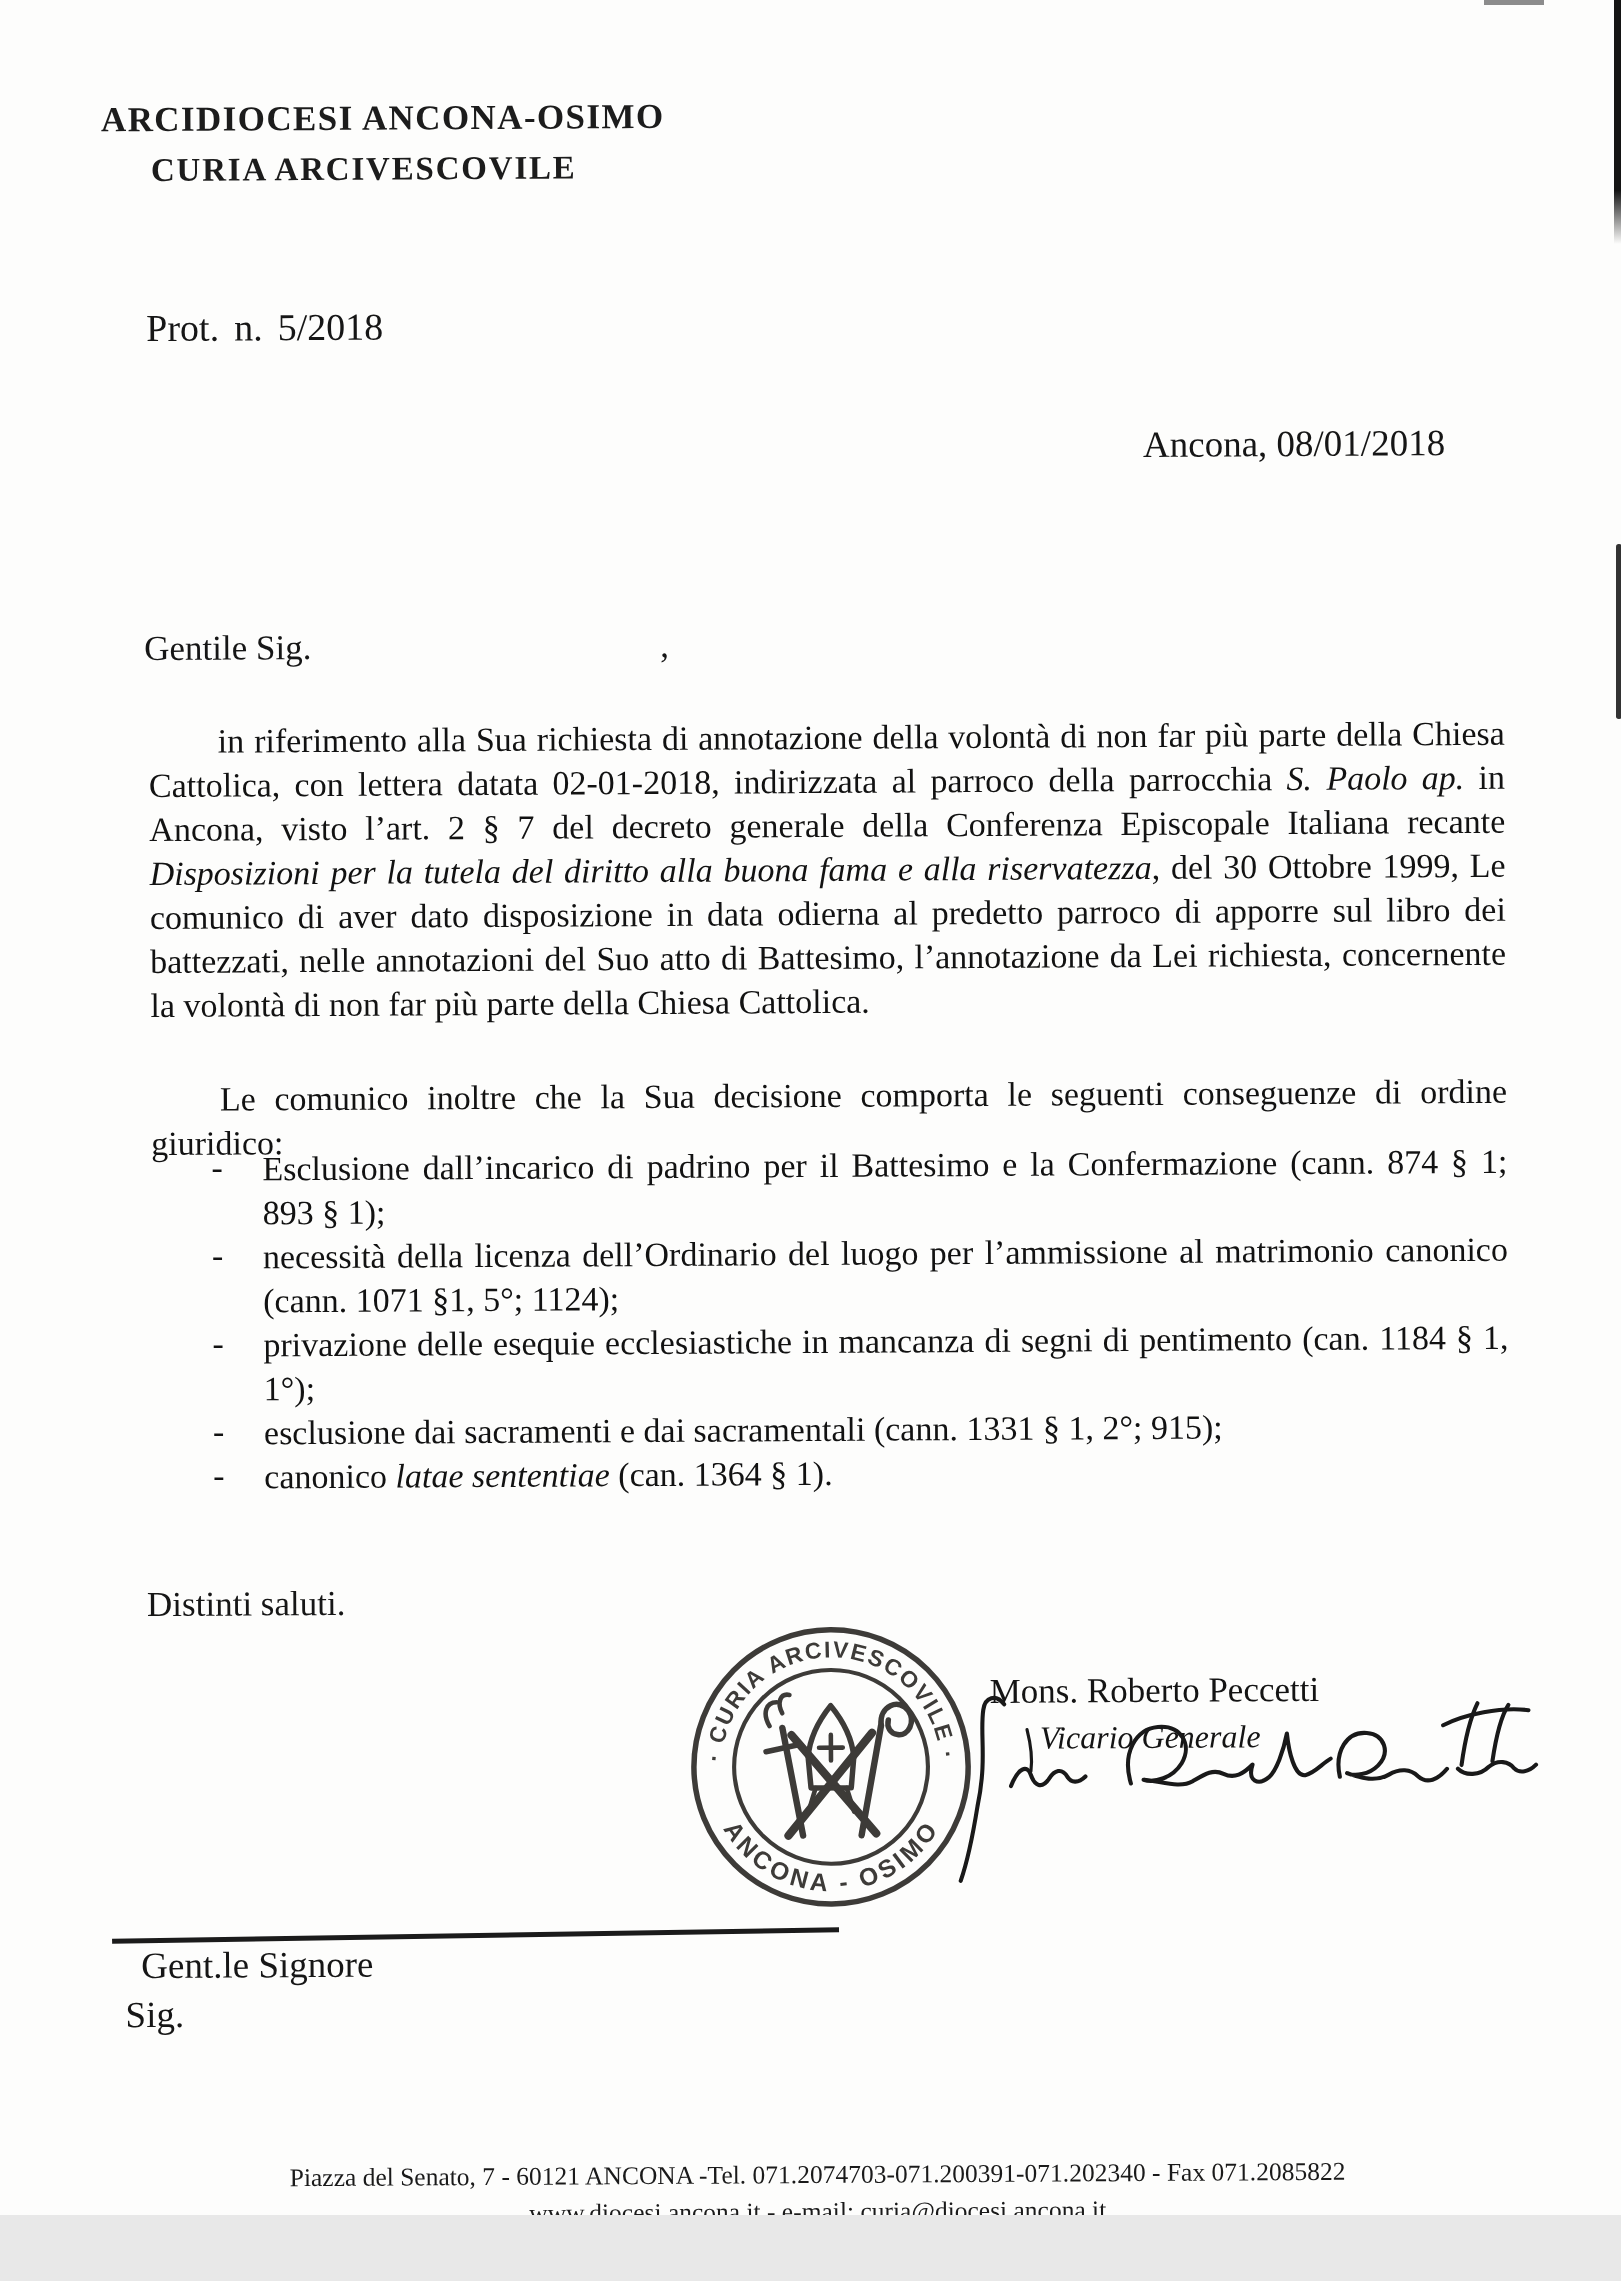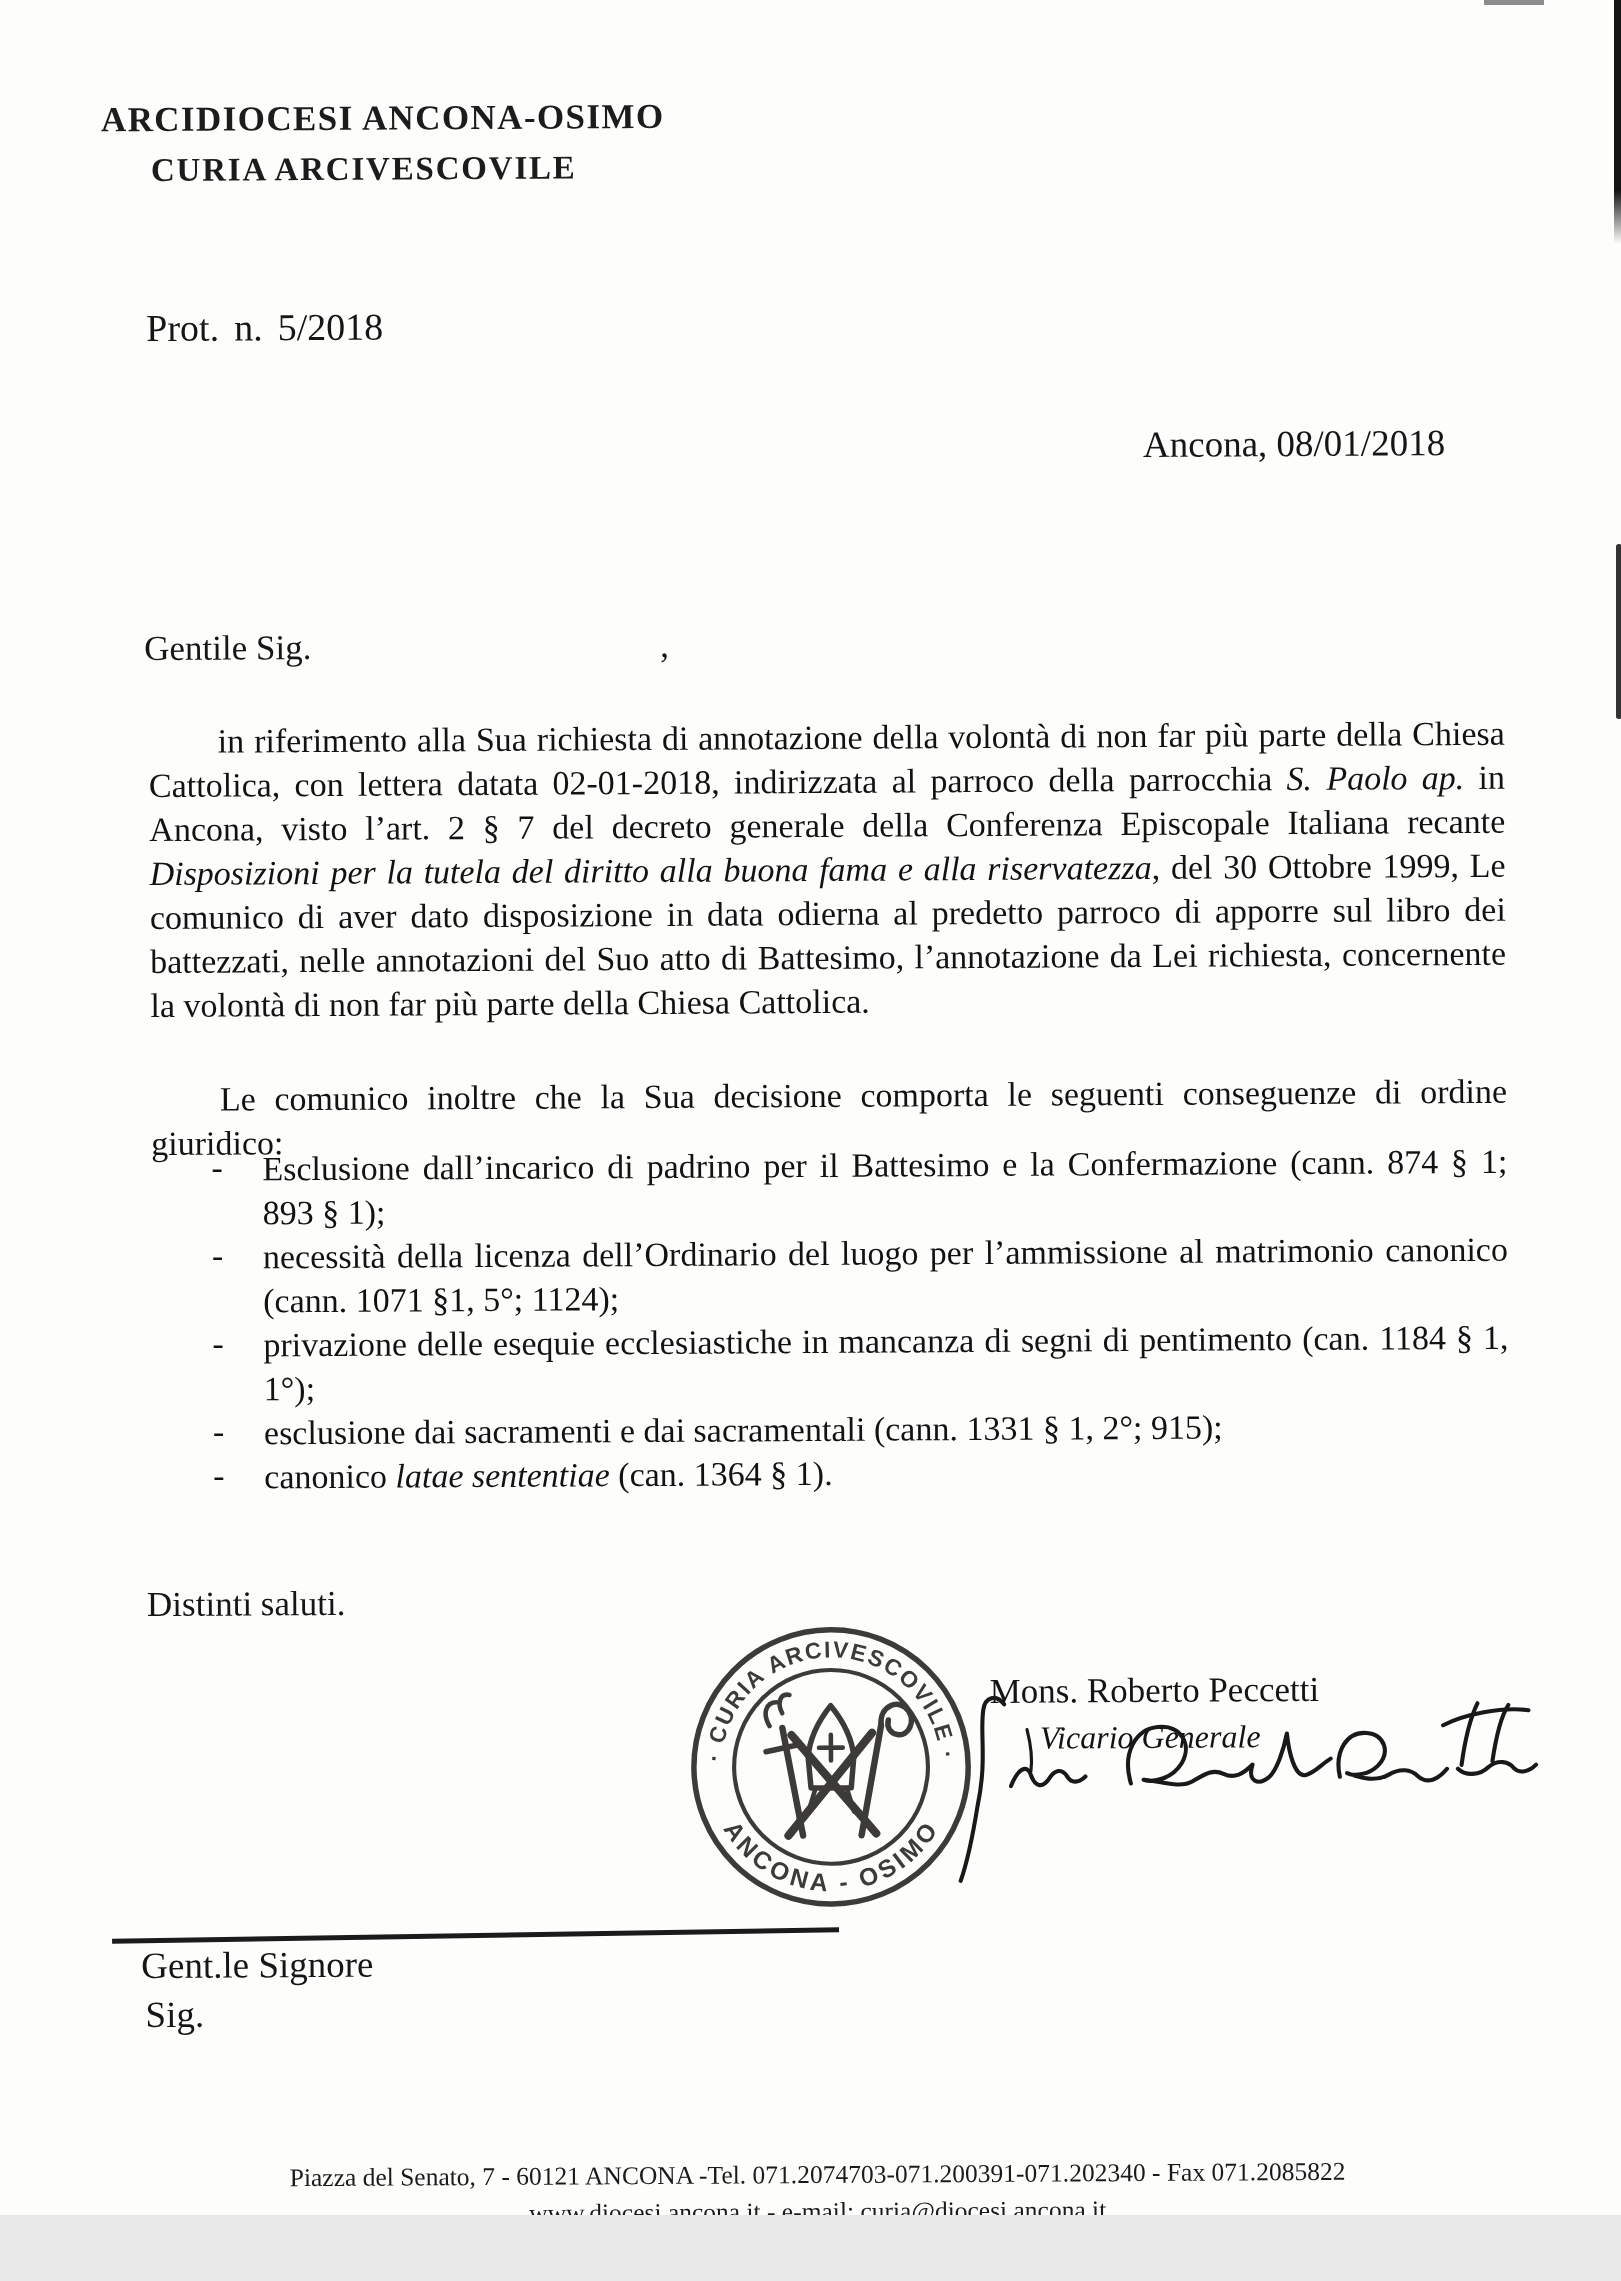--- a/index.html
+++ b/index.html
@@ -43,21 +43,21 @@
   .stamp text{font-family:"Liberation Sans","DejaVu Sans",sans-serif;font-weight:600;fill:#2d2b28;}
 
   .sig-name{position:absolute;left:986px;top:1673px;font-size:35px;color:#141414;white-space:nowrap;}
   .sig-title{position:absolute;left:1036px;top:1721px;font-size:32px;font-style:italic;color:#141414;white-space:nowrap;}
   .sig-svg{position:absolute;left:916px;top:1678px;width:636px;height:223px;z-index:3;}
 
   
   .addr-rule{position:absolute;left:107px;top:1931px;width:727px;height:4.5px;background:#1b1b1b;
     transform:rotate(-0.55deg);}
   .addr1{position:absolute;left:136px;top:1940px;font-size:37px;}
-  .addr2{position:absolute;left:140px;top:1989px;font-size:37px;}
+  .addr2{position:absolute;left:120px;top:1989px;font-size:37px;}
 
   
   .footer-line1{position:absolute;left:0;top:2160px;width:100%;text-align:center;font-size:25.5px;color:#1a1a1a;}
   .footer-line2{position:absolute;left:0;top:2197px;width:100%;text-align:center;font-size:25.5px;color:#1a1a1a;}
 
   
   .art{position:absolute;z-index:5;}
   .edge-right-top{left:1614px;top:0;width:7.3px;height:244px;
     background:linear-gradient(180deg,#141414 78%,rgba(20,20,20,0));}
   .edge-right-mid{left:1616px;top:544px;width:5.5px;height:175px;background:#1d1d1d;opacity:.9;border-radius:2.7px;}

